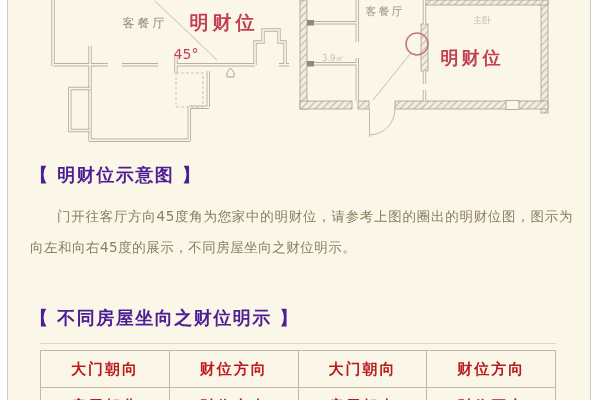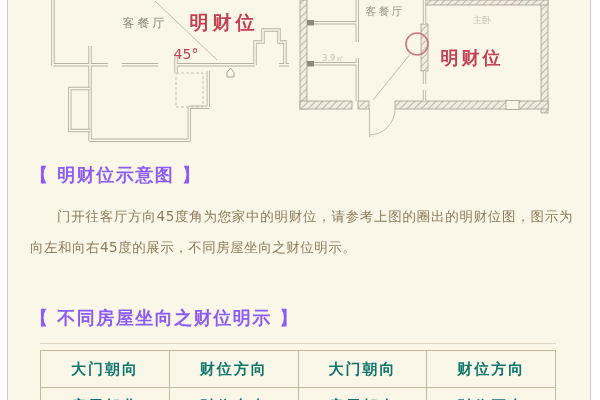--- a/index.html
+++ b/index.html
@@ -25,41 +25,41 @@
   .tick{fill:#90897d;}
   .t-room{font-size:12px;fill:#8f897e;letter-spacing:3px;}
   .t-room-sm{font-size:11px;fill:#9a948a;letter-spacing:2px;}
   .t-wealth{font-size:19px;font-weight:bold;fill:#c24052;letter-spacing:4px;}
   .t-wealth-sm{font-size:18px;font-weight:bold;fill:#c24052;letter-spacing:3px;}
   .t-angle{font-size:14px;fill:#c24052;}
   .t-faint{fill:#c3beb3;}
   
   .sec-heading{
     position:absolute;left:30px;margin:0;
-    font-size:18px;font-weight:bold;color:#8b5cf6;letter-spacing:1.5px;
+    font-size:18px;font-weight:bold;color:#4c1d95;letter-spacing:1.5px;
   }
   #heading-diagram{top:163px;}
   #heading-table{top:306px;}
   .body-text{
     position:absolute;left:30px;top:201px;width:543px;margin:0;
     font-size:13.5px;line-height:31px;color:#8a7b5c;
     text-indent:2em;text-align:justify;letter-spacing:0.5px;
   }
   .pre-table-line{
     position:absolute;left:40px;top:343px;width:516px;height:0;
     border-top:1px solid #ded5c2;
   }
   
   table.wealth{
     position:absolute;left:40px;top:350px;width:516px;
     border-collapse:collapse;table-layout:fixed;
   }
   table.wealth th, table.wealth td{
     border:1px solid #c3b99e;text-align:center;vertical-align:middle;
-    color:#0f766e;font-weight:bold;font-size:15px;letter-spacing:2px;
+    color:#b91c1c;font-weight:bold;font-size:15px;letter-spacing:2px;
     height:36px;padding:0;
   }
   table.wealth td{height:37px;}
 </style>
 </head>
 <body>
 
 <div class="card"></div>
 
 <svg class="plan plan-left" width="245" height="152" viewBox="0 0 245 152">

